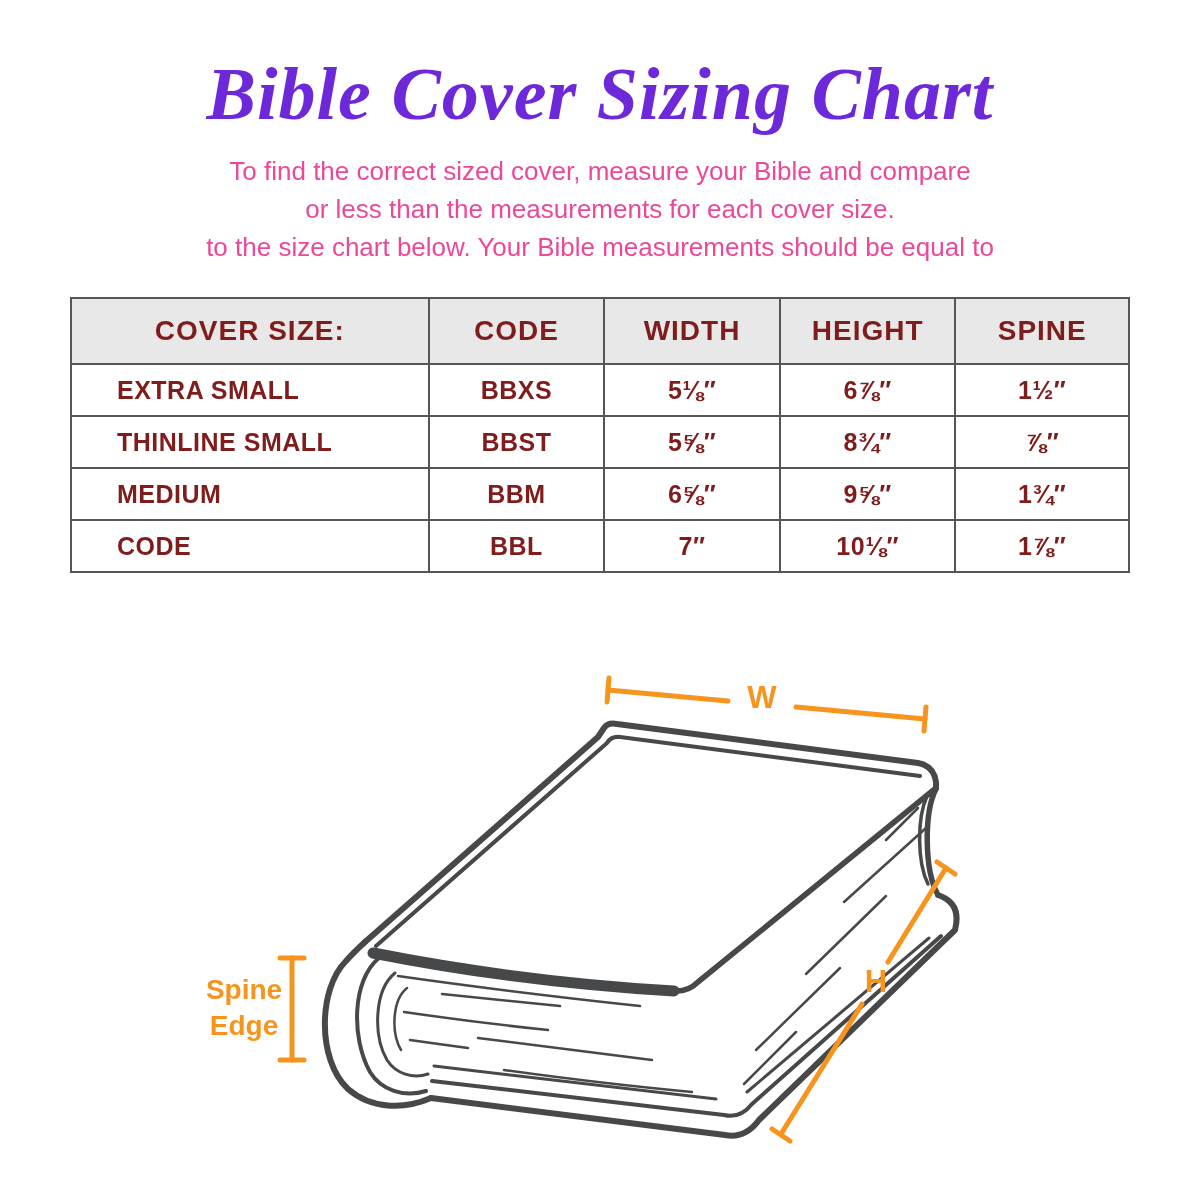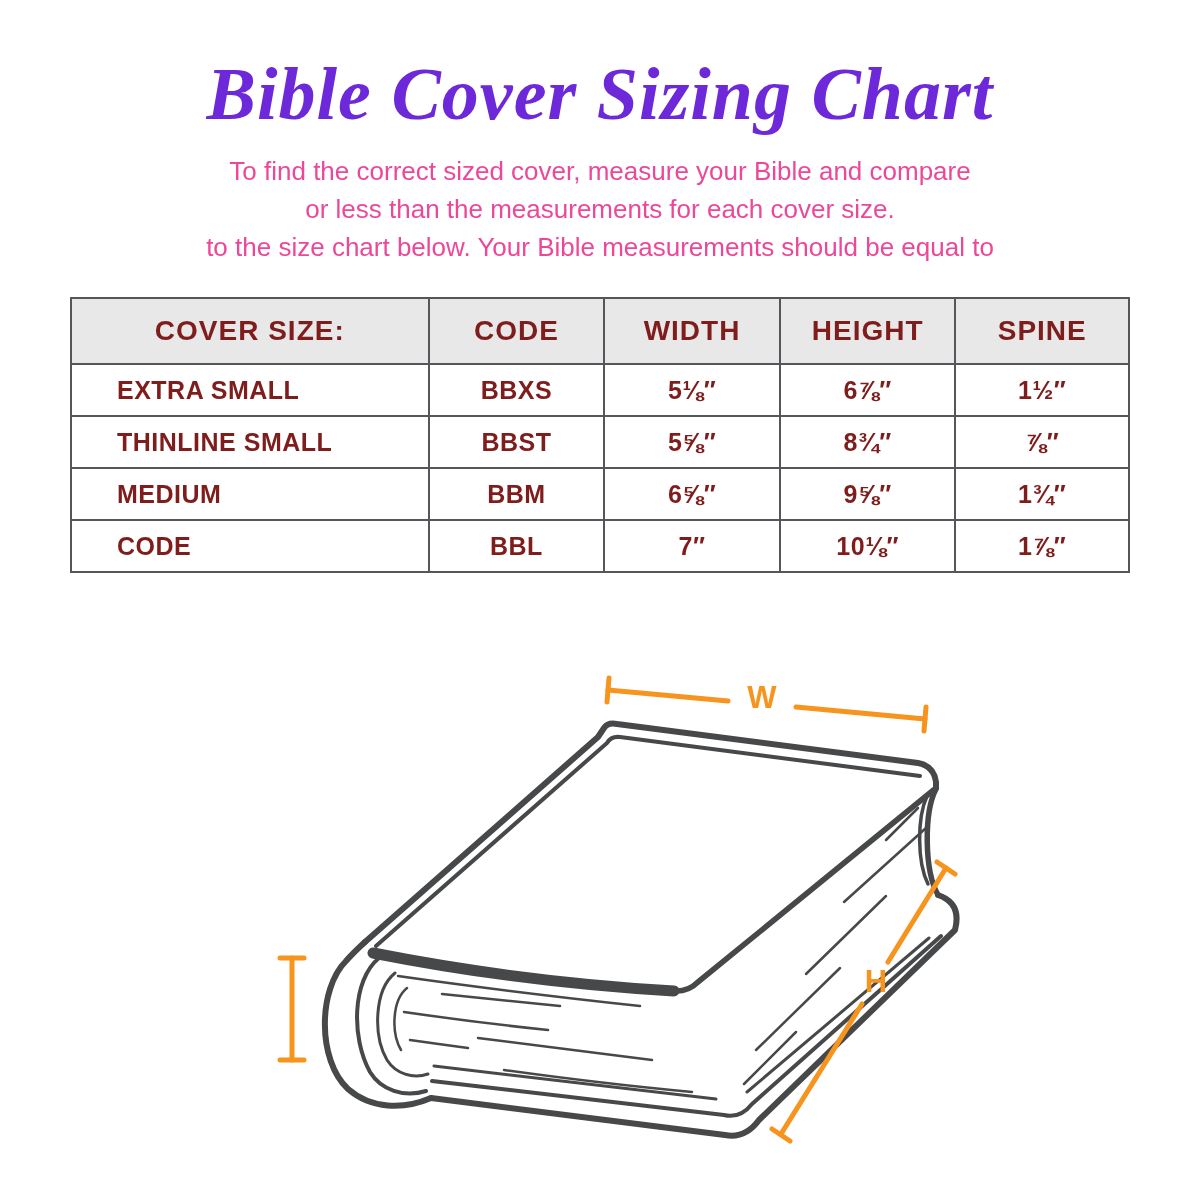--- a/index.html
+++ b/index.html
@@ -178,15 +178,16 @@
         <path d="M 857 222 L 875 234"></path>
         <path d="M 692 489 L 710 501"></path>
 
         <path d="M 212 318 L 212 420"></path>
         <path d="M 200 318 L 224 318"></path>
         <path d="M 200 420 L 224 420"></path>
       </g>
     </svg>
     <div class="dim-label w">W</div>
     <div class="dim-label h">H</div>
+    <div class="dim-label spine">Spine Edge</div>
   </div>
 
 </div>
 
 </body></html>

